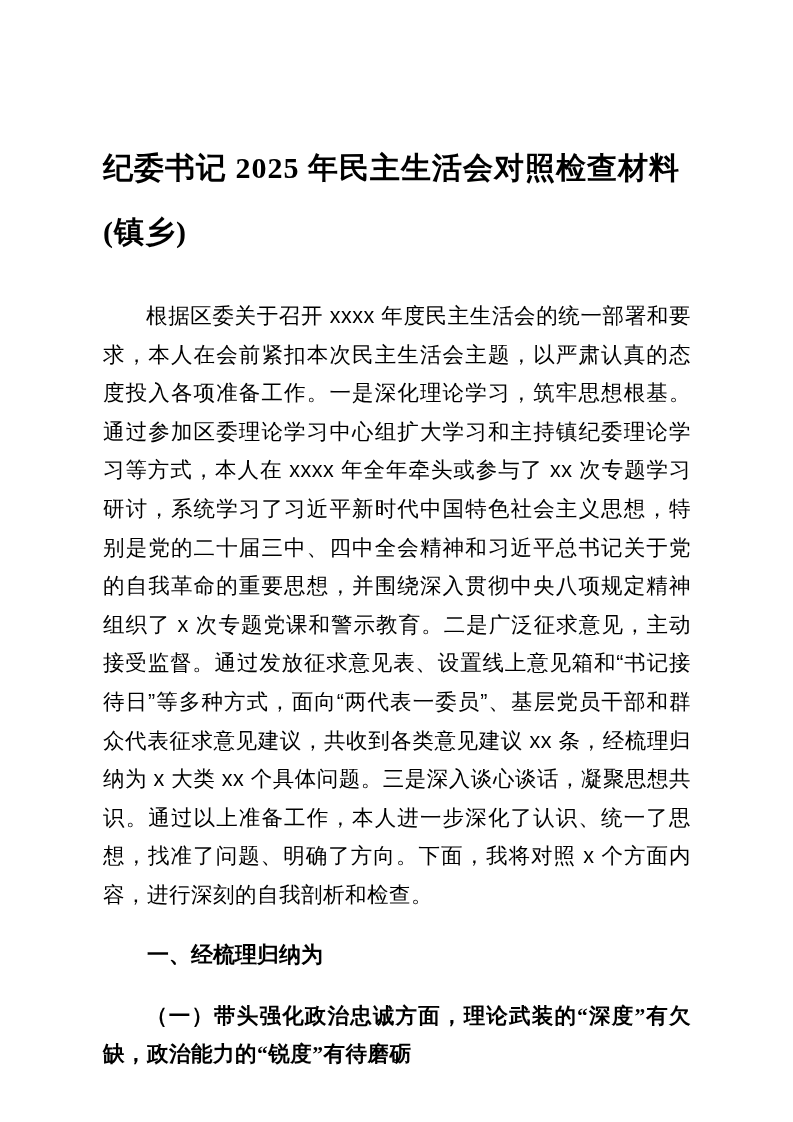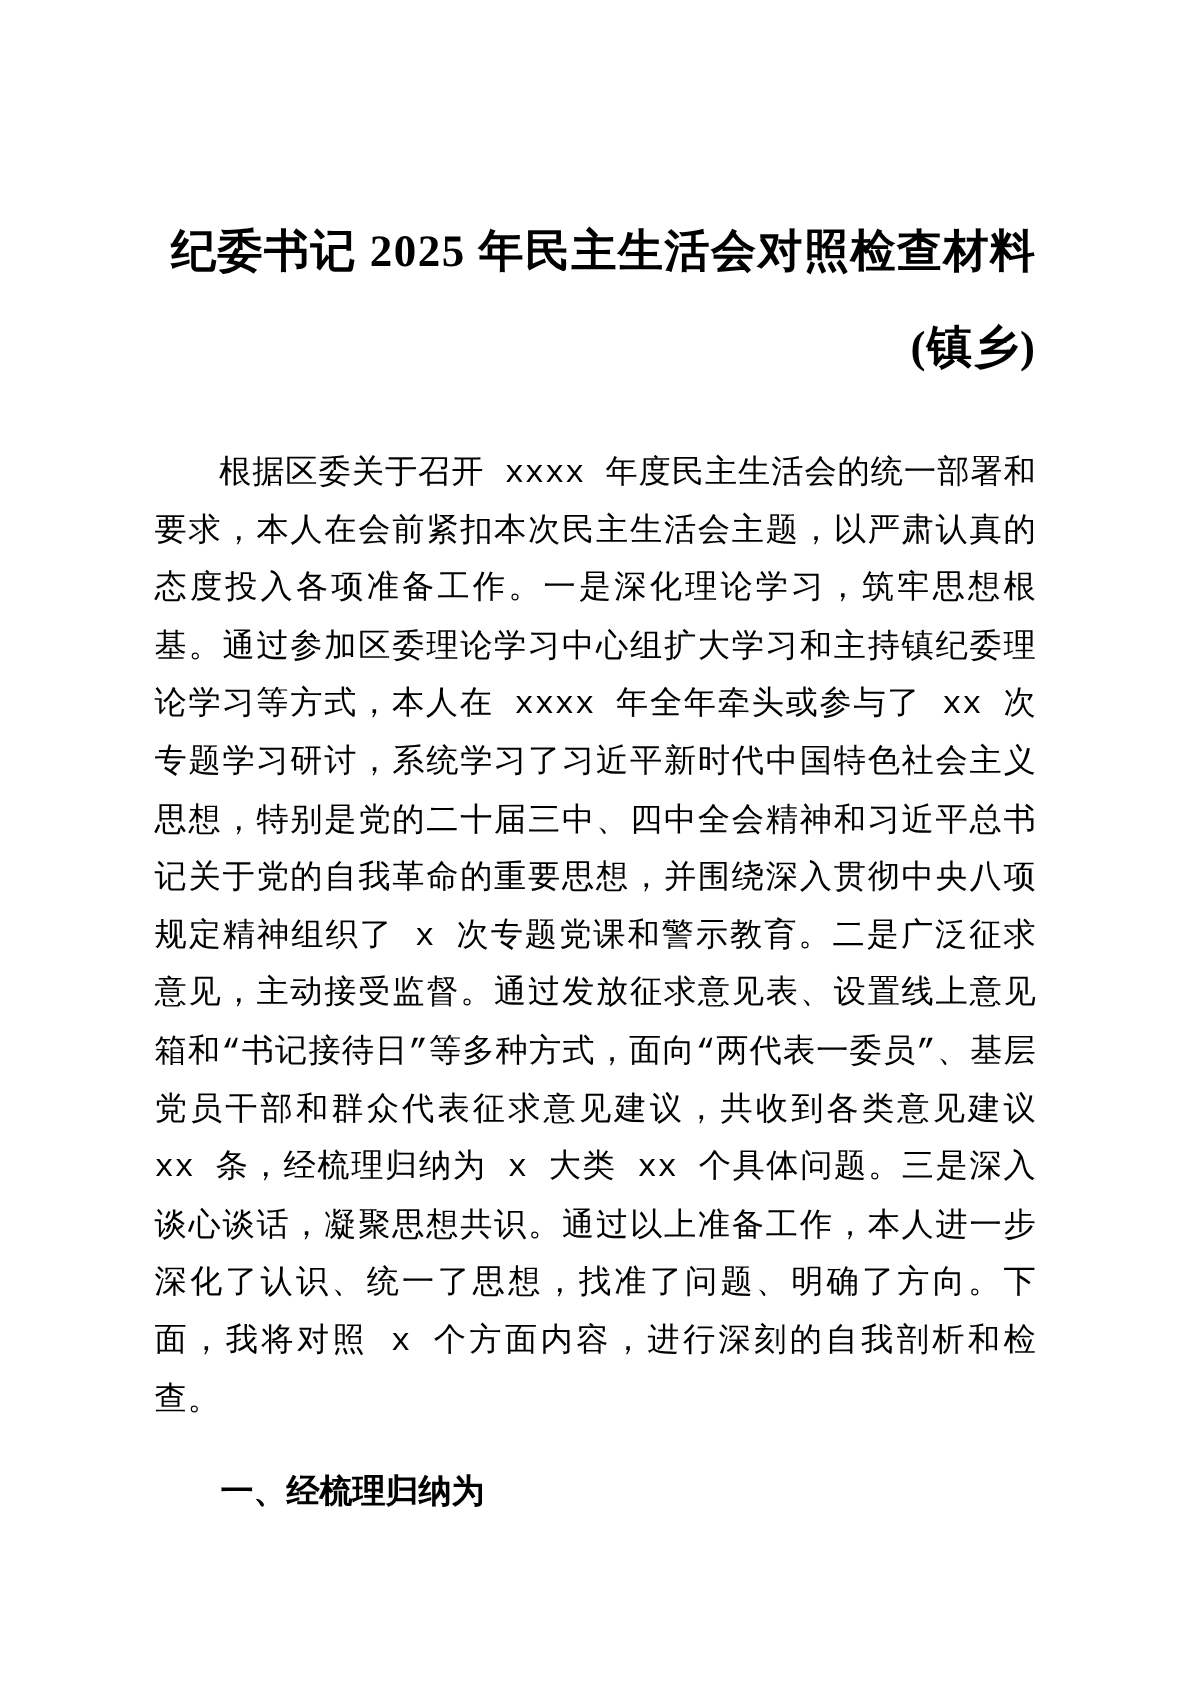--- a/index.html
+++ b/index.html
@@ -18,37 +18,37 @@
     font-family: "Liberation Serif", "DejaVu Serif", serif;
   }
   .content {
     position: absolute;
     left: 103px;
     top: 0;
     width: 588px;
   }
   .title-block {
     padding-top: 136px;
-    text-align: right;
+    text-align: left;
   }
   .title-line {
     font-size: 30px;
     line-height: 64px;
     font-weight: 600;
     letter-spacing: 1px;
     font-family: "Liberation Serif", "DejaVu Serif", serif;
   }
   .body-paragraph {
     margin-top: 33px;
     font-size: 21.5px;
     line-height: 38.6px;
     text-align: justify;
     text-indent: 2em;
     letter-spacing: 0.5px;
-    font-family: Liberation Mono, monospace;
+    font-family: Liberation Sans, sans-serif;
   }
   .section-heading {
     margin-top: 0;
     font-size: 22px;
     line-height: 38.6px;
     font-weight: bold;
     text-indent: 2em;
     font-family: "Liberation Sans", "DejaVu Sans", sans-serif;
   }
   .subsection-heading {
@@ -70,15 +70,16 @@
 
     <div class="title-block">
       <div class="title-line">纪委书记 2025 年民主生活会对照检查材料</div>
       <div class="title-line">(镇乡)</div>
     </div>
 
     <p class="body-paragraph">根据区委关于召开 xxxx 年度民主生活会的统一部署和要求，本人在会前紧扣本次民主生活会主题，以严肃认真的态度投入各项准备工作。一是深化理论学习，筑牢思想根基。通过参加区委理论学习中心组扩大学习和主持镇纪委理论学习等方式，本人在 xxxx 年全年牵头或参与了 xx 次专题学习研讨，系统学习了习近平新时代中国特色社会主义思想，特别是党的二十届三中、四中全会精神和习近平总书记关于党的自我革命的重要思想，并围绕深入贯彻中央八项规定精神组织了 x 次专题党课和警示教育。二是广泛征求意见，主动接受监督。通过发放征求意见表、设置线上意见箱和“书记接待日”等多种方式，面向“两代表一委员”、基层党员干部和群众代表征求意见建议，共收到各类意见建议 xx 条，经梳理归纳为 x 大类 xx 个具体问题。三是深入谈心谈话，凝聚思想共识。通过以上准备工作，本人进一步深化了认识、统一了思想，找准了问题、明确了方向。下面，我将对照 x 个方面内容，进行深刻的自我剖析和检查。</p>
 
     <p class="section-heading">一、经梳理归纳为</p>
 
+    <p class="subsection-heading">（一）带头强化政治忠诚方面，理论武装的“深度”有欠缺，政治能力的“锐度”有待磨砺</p>
 
   </div>
 </div>
 
 </body></html>

